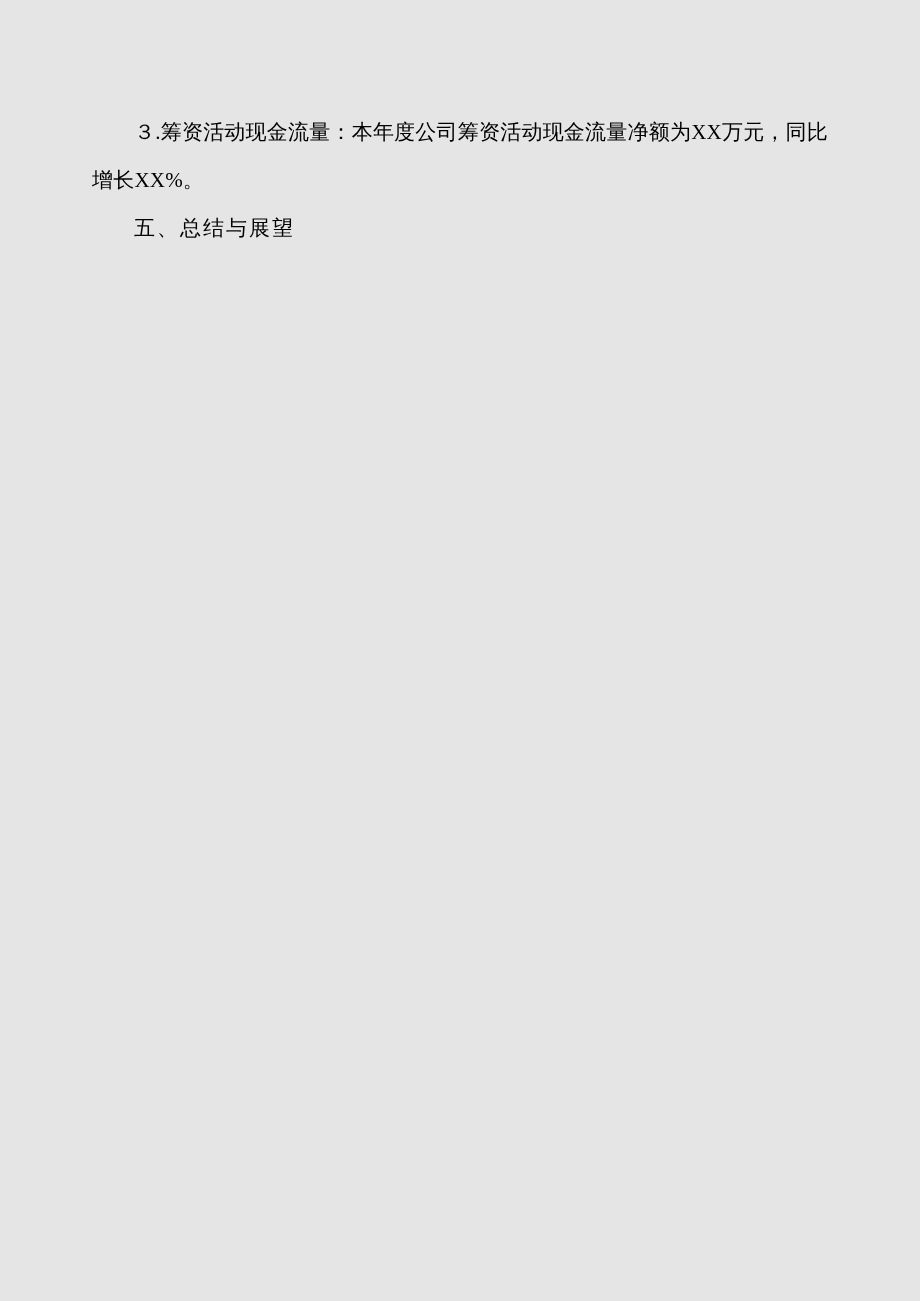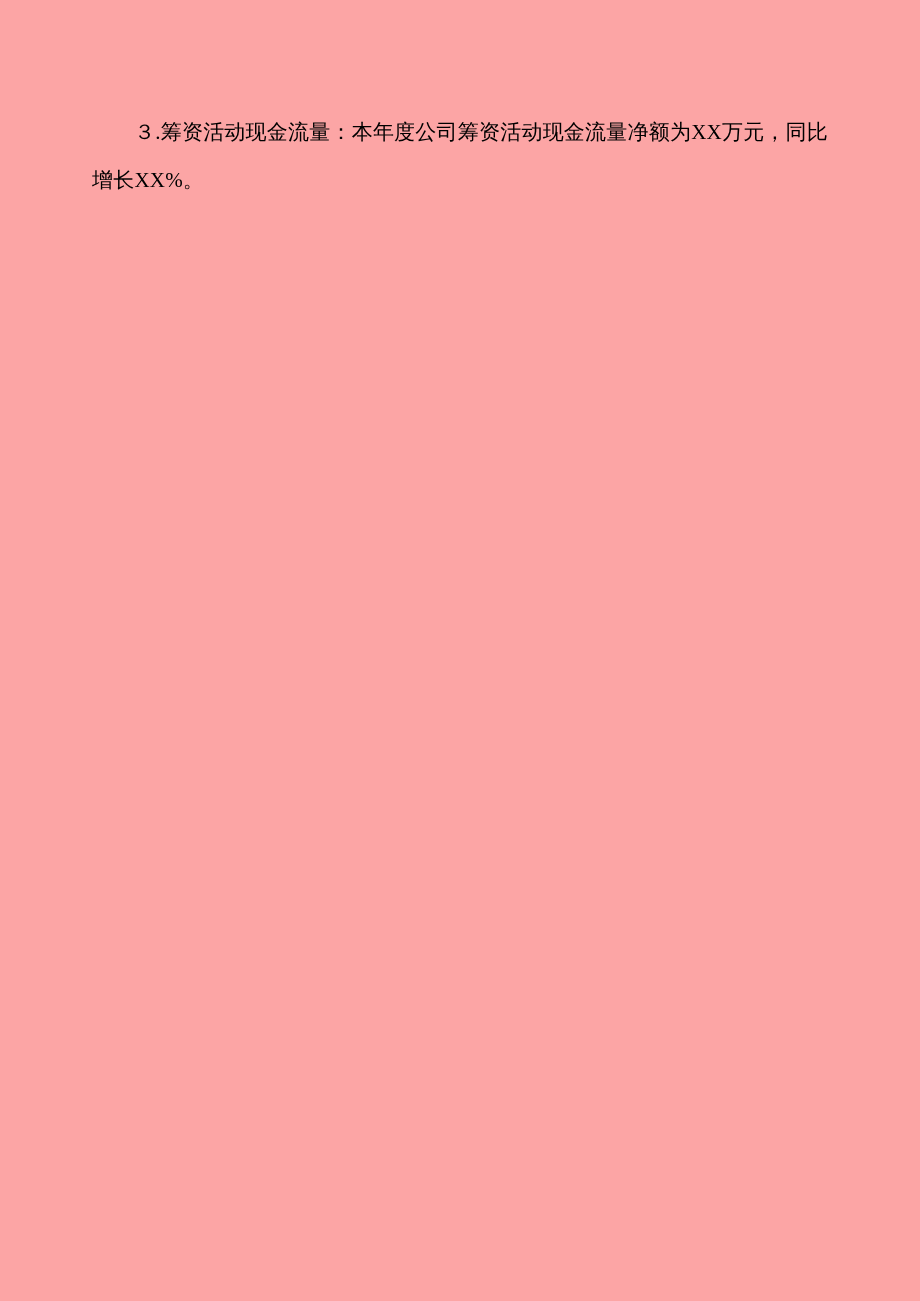--- a/index.html
+++ b/index.html
@@ -11,21 +11,21 @@
     width: 920px;
     height: 1301px;
     font-family: "Liberation Serif", "DejaVu Serif", serif;
     color: #000000;
     overflow: hidden;
   }
   .page {
     position: relative;
     width: 920px;
     height: 1301px;
-    background: #fca5a5;
+    background: #e5e5e5;
     box-sizing: border-box;
     padding: 108px 92px 8px 92px;
   }
   .doc-body {
     width: 736px;
   }
   p {
     margin: 0;
     font-size: 21px;
     line-height: 48px;
@@ -43,14 +43,15 @@
   .para-gap {
     margin-top: 0px;
   }
 </style>
 </head>
 <body>
 
 <div class="page">
   <div class="doc-body">
     <p class="indent">３.筹资活动现金流量：本年度公司筹资活动现金流量净额为XX万元，同比增长XX%。</p>
+    <p class="heading">五、总结与展望</p>
   </div>
 </div>
 
 </body></html>

